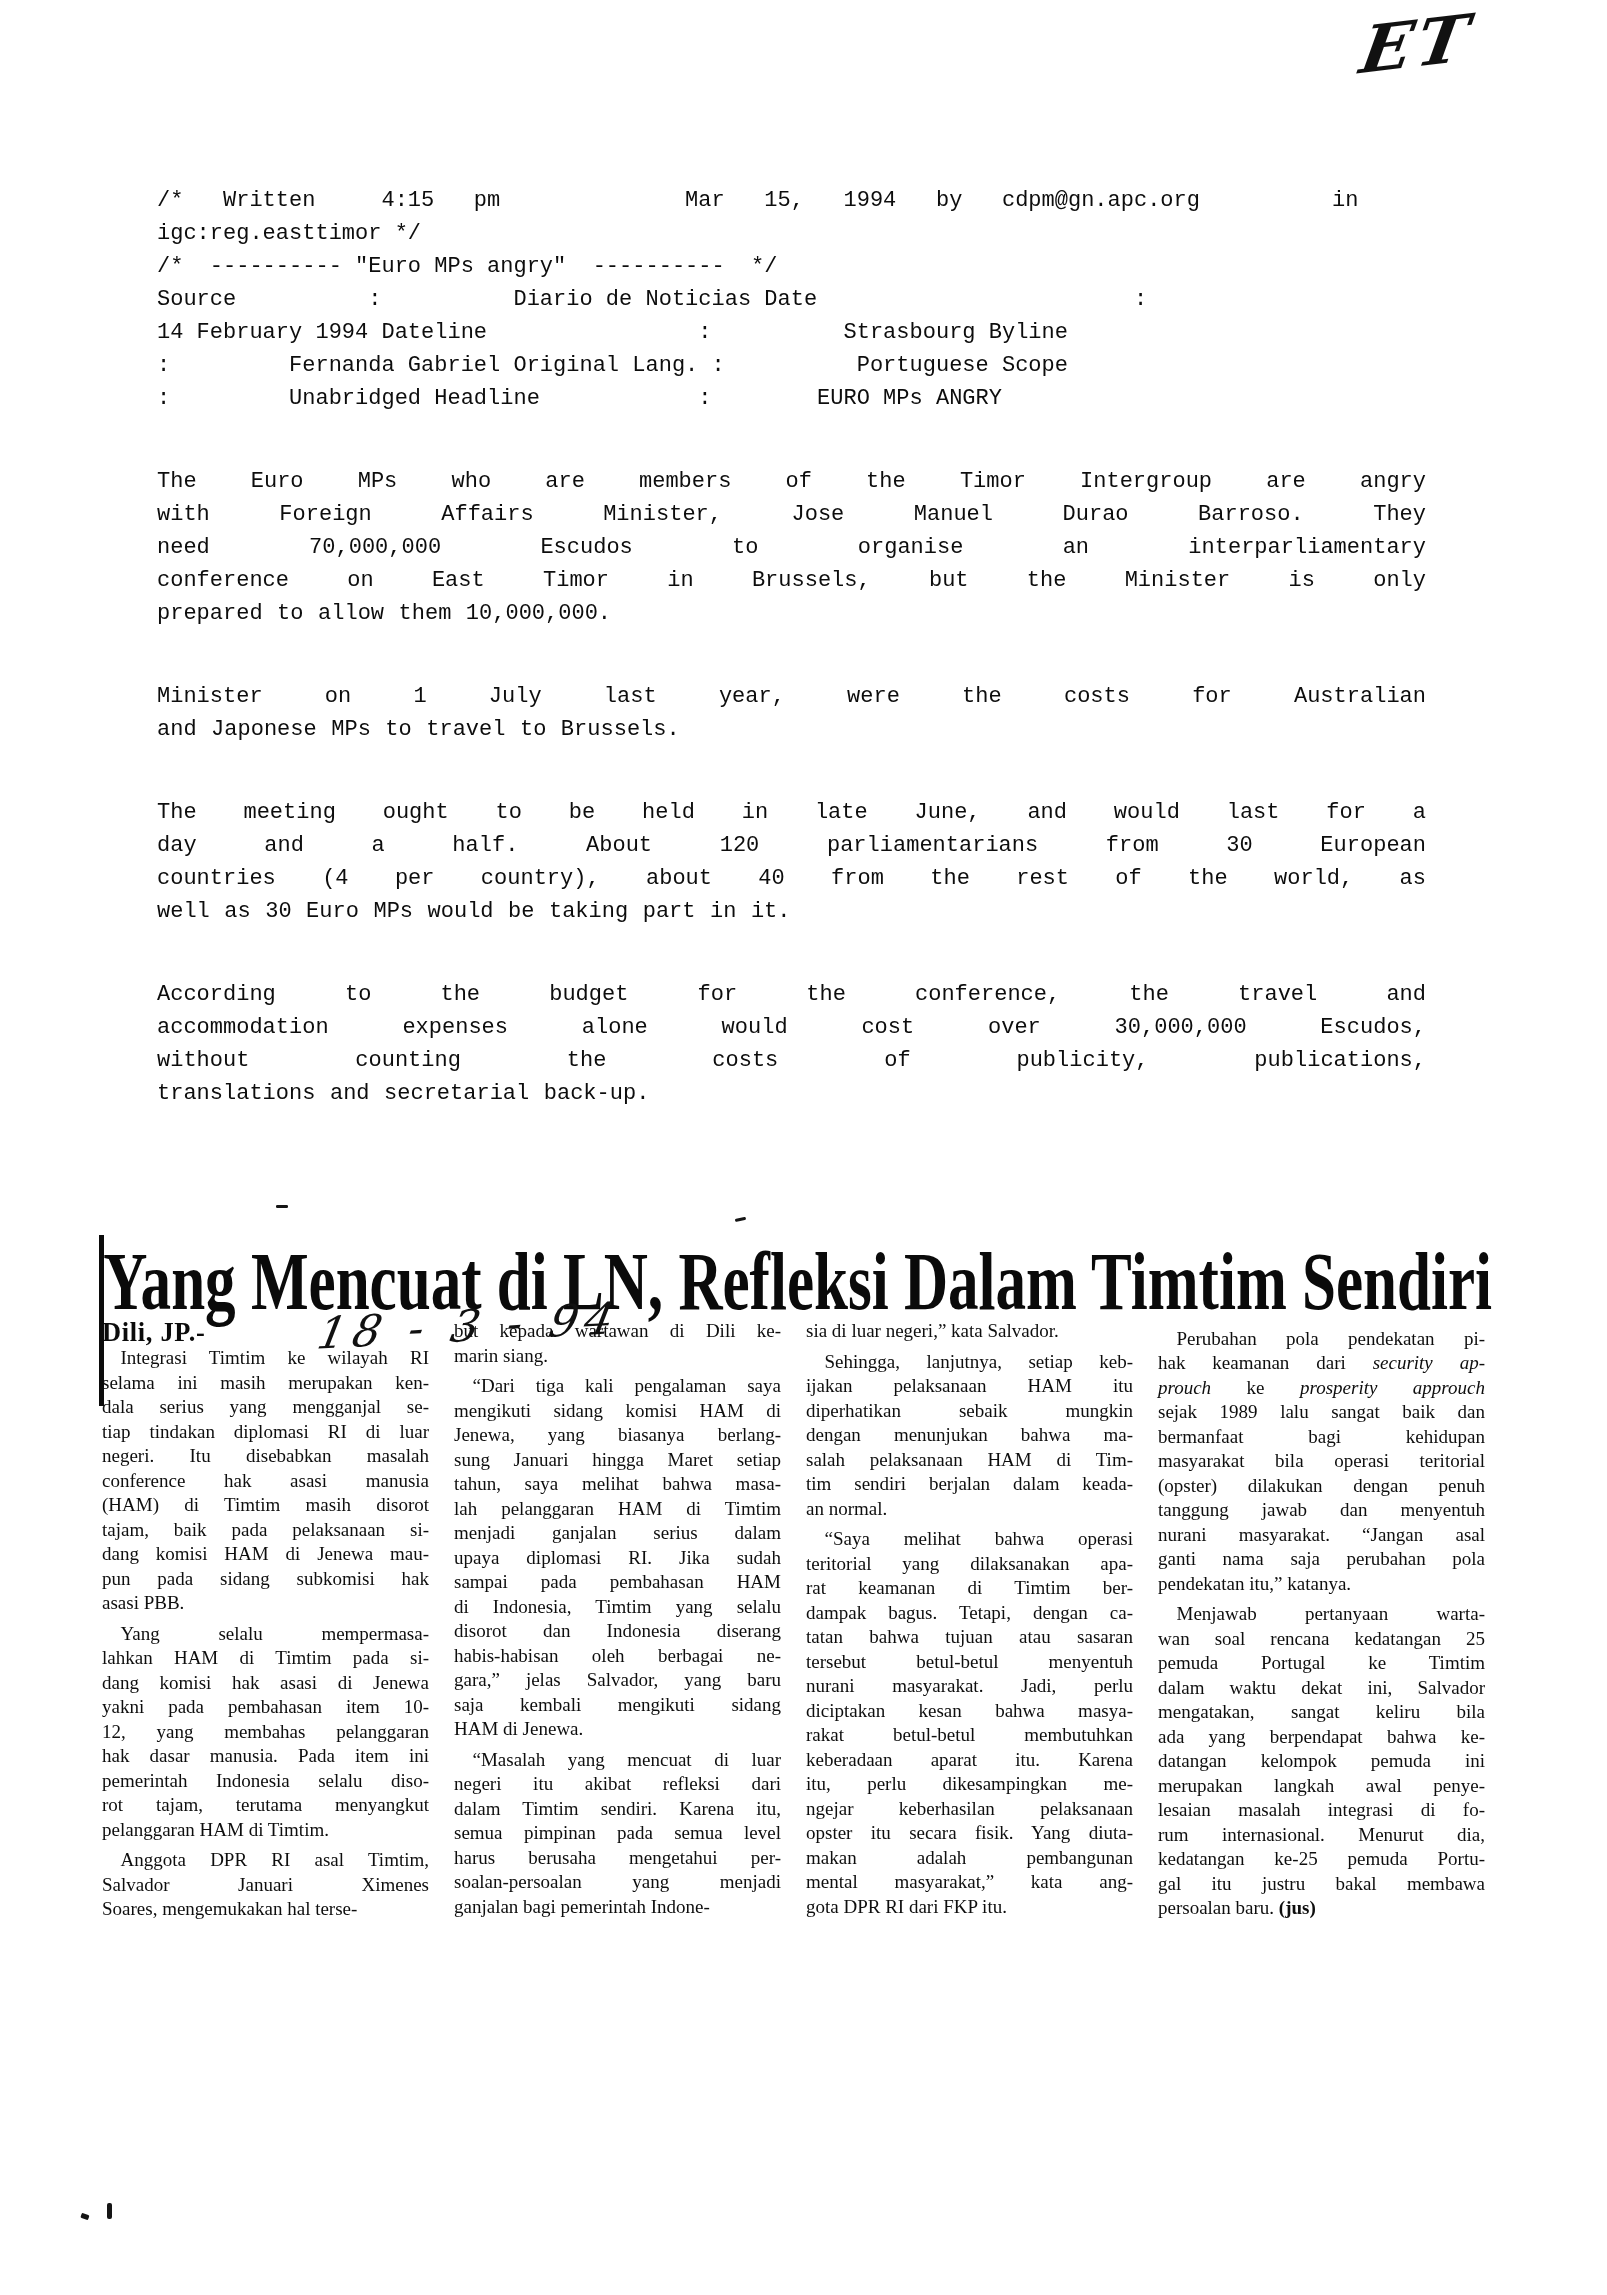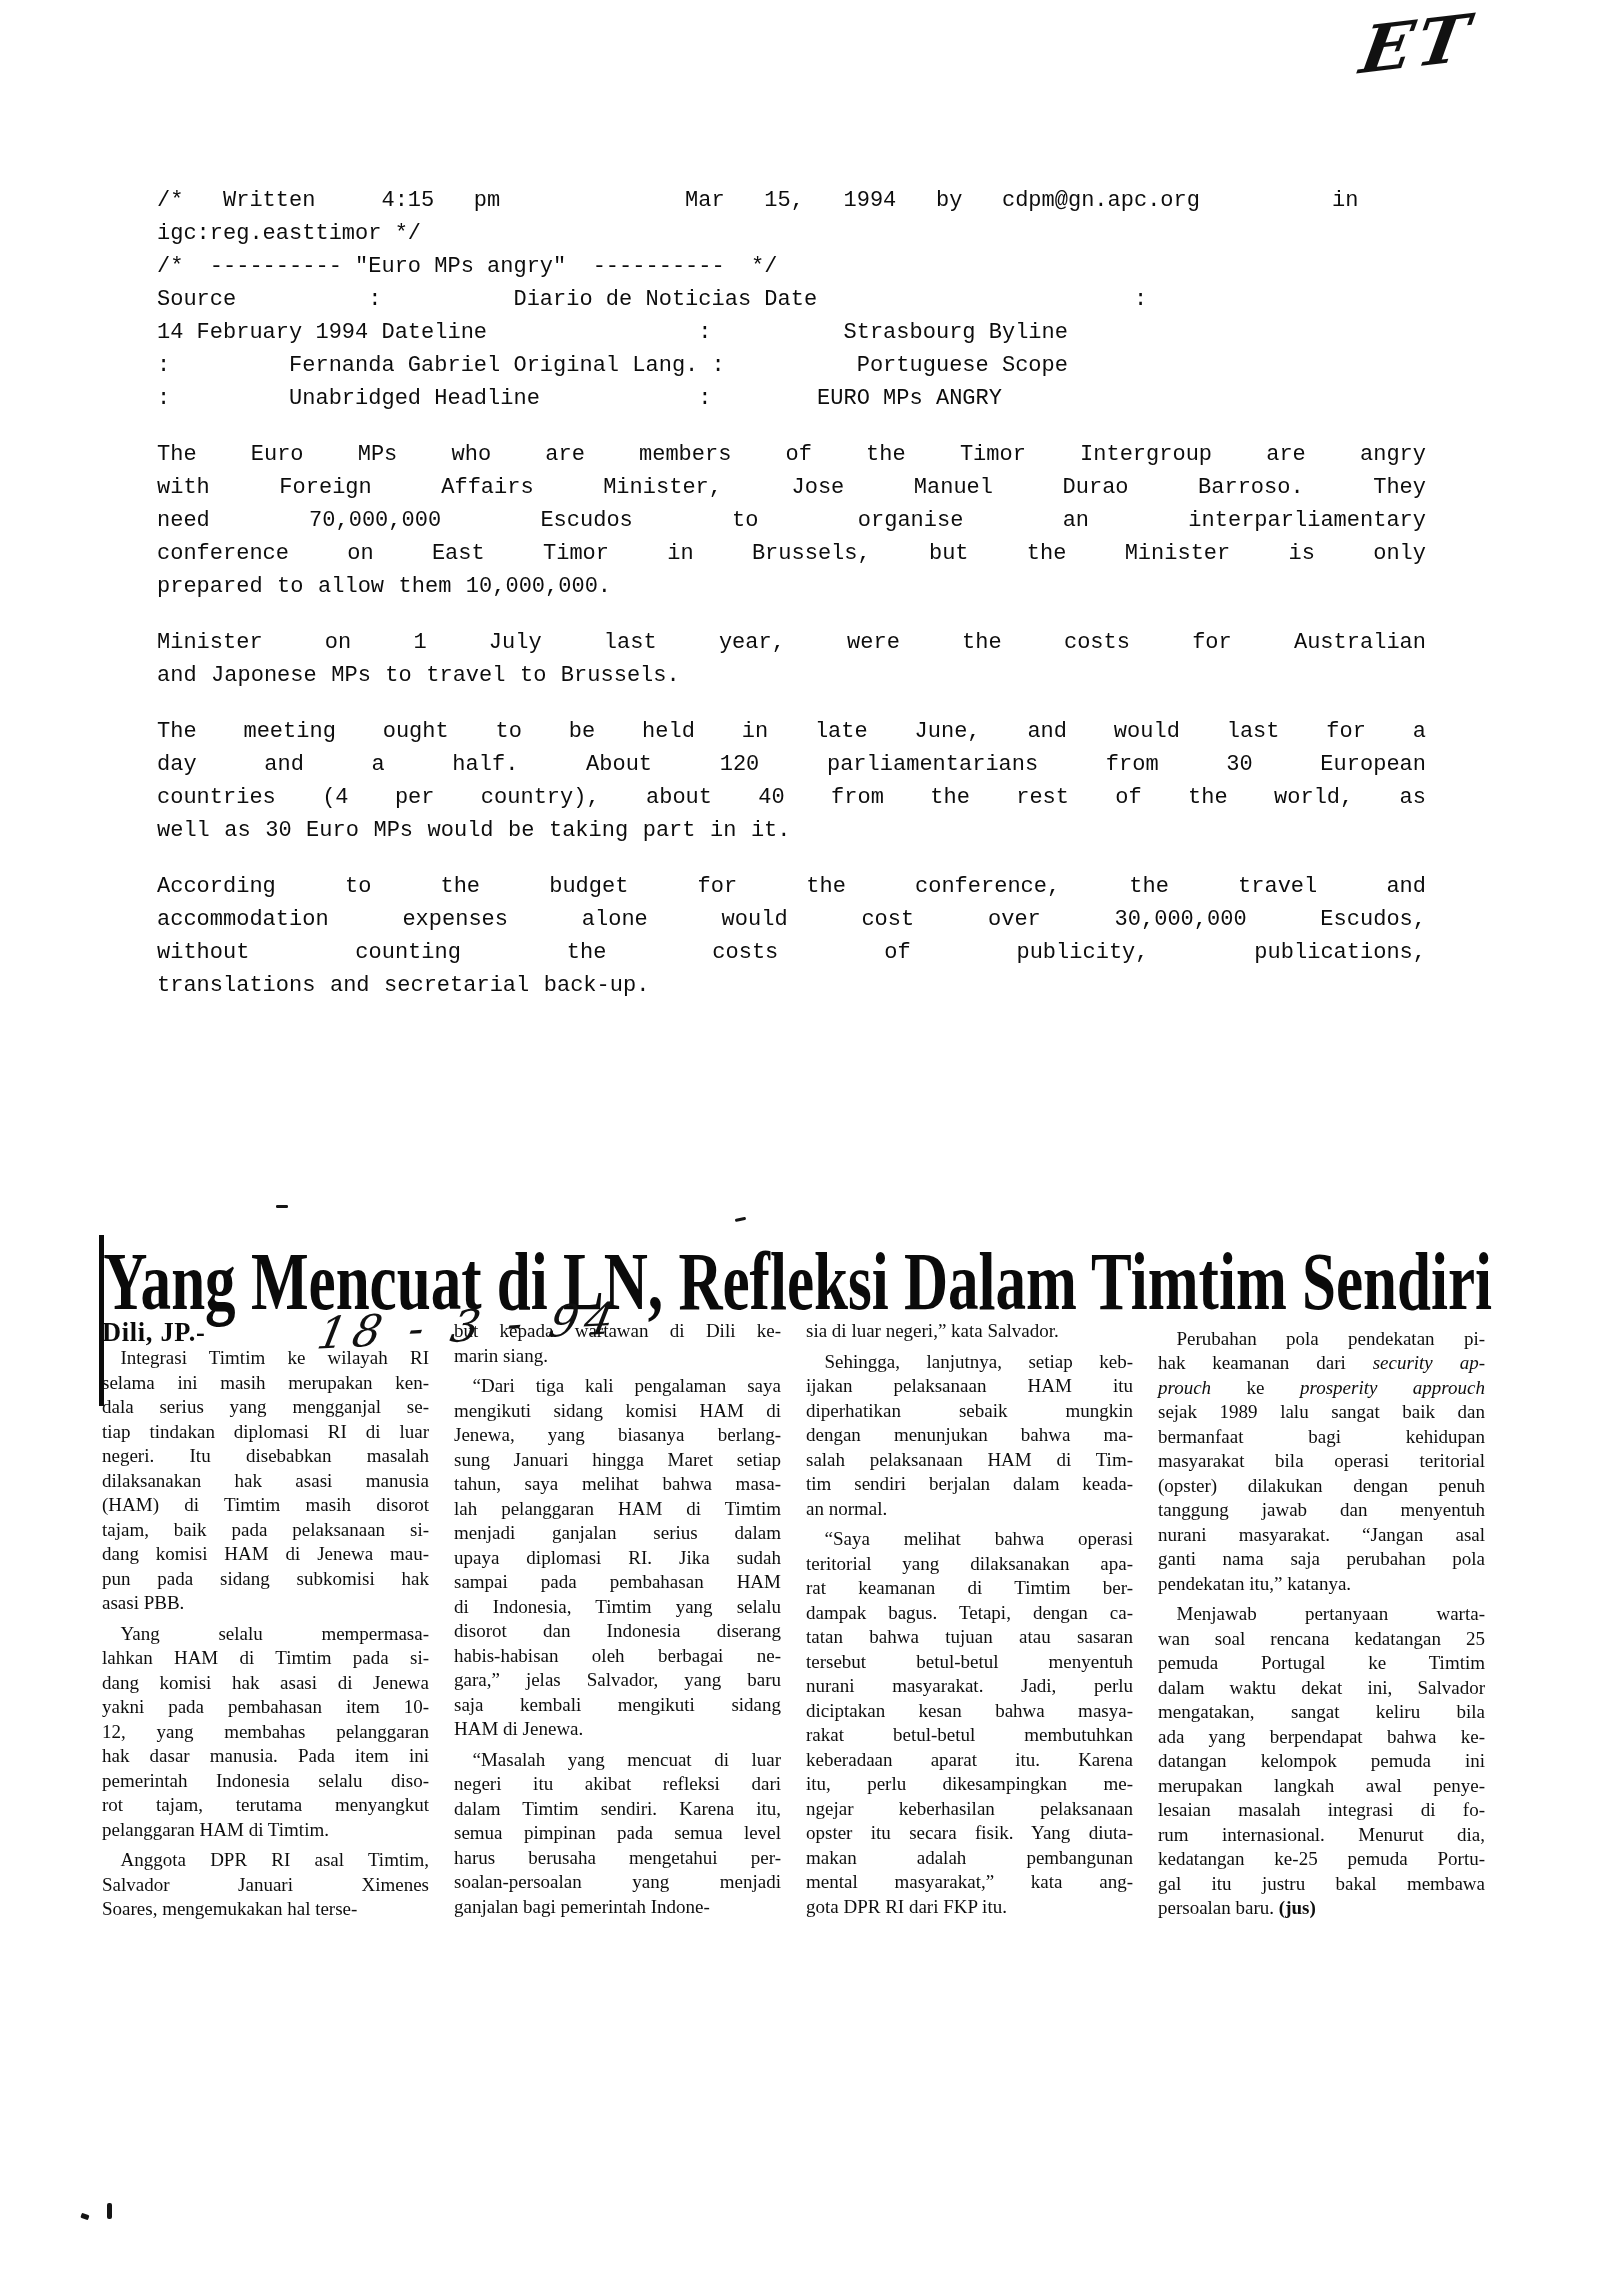--- a/index.html
+++ b/index.html
@@ -8,21 +8,21 @@
     color:#0b0b0b;overflow:hidden;
     font-family:"Liberation Serif", serif;
   }
   
   .memo{
     position:absolute;left:157px;top:184px;width:1269px;
     font-family:"Liberation Mono","DejaVu Sans Mono",monospace;
     font-size:22px;color:#0d0d0d;
   }
   .memo-line{white-space:pre;line-height:33px;}
-  .memo-para{margin-top:23px;}
+  .memo-para{margin-top:50px;}
   .tline{
     line-height:33px;
     text-align:justify;text-align-last:justify;
     word-spacing:1.3px;
   }
   .tlast{text-align-last:left;}
   
   .hand{
     font-family:"DejaVu Serif",serif;font-style:italic;color:#111;
   }
@@ -127,21 +127,21 @@
           <span class="dateline">Dili, JP.-</span>
           <span class="hand-date hand">18 - 3 - 94</span>
         </div>
         <div class="col-text">
             <div class="news-block">
               <div class="nline nindent">Integrasi Timtim ke wilayah RI</div>
               <div class="nline">selama ini masih merupakan ken-</div>
               <div class="nline">dala serius yang mengganjal se-</div>
               <div class="nline">tiap tindakan diplomasi RI di luar</div>
               <div class="nline">negeri. Itu disebabkan masalah</div>
-              <div class="nline">dilaksanakan hak asasi manusia</div>
+              <div class="nline">conference hak asasi manusia</div>
               <div class="nline">(HAM) di Timtim masih disorot</div>
               <div class="nline">tajam, baik pada pelaksanaan si-</div>
               <div class="nline">dang komisi HAM di Jenewa mau-</div>
               <div class="nline">pun pada sidang subkomisi hak</div>
               <div class="nline nlast">asasi PBB.</div>
             </div>
             <div class="news-block">
               <div class="nline nindent">Yang selalu mempermasa-</div>
               <div class="nline">lahkan HAM di Timtim pada si-</div>
               <div class="nline">dang komisi hak asasi di Jenewa</div>

